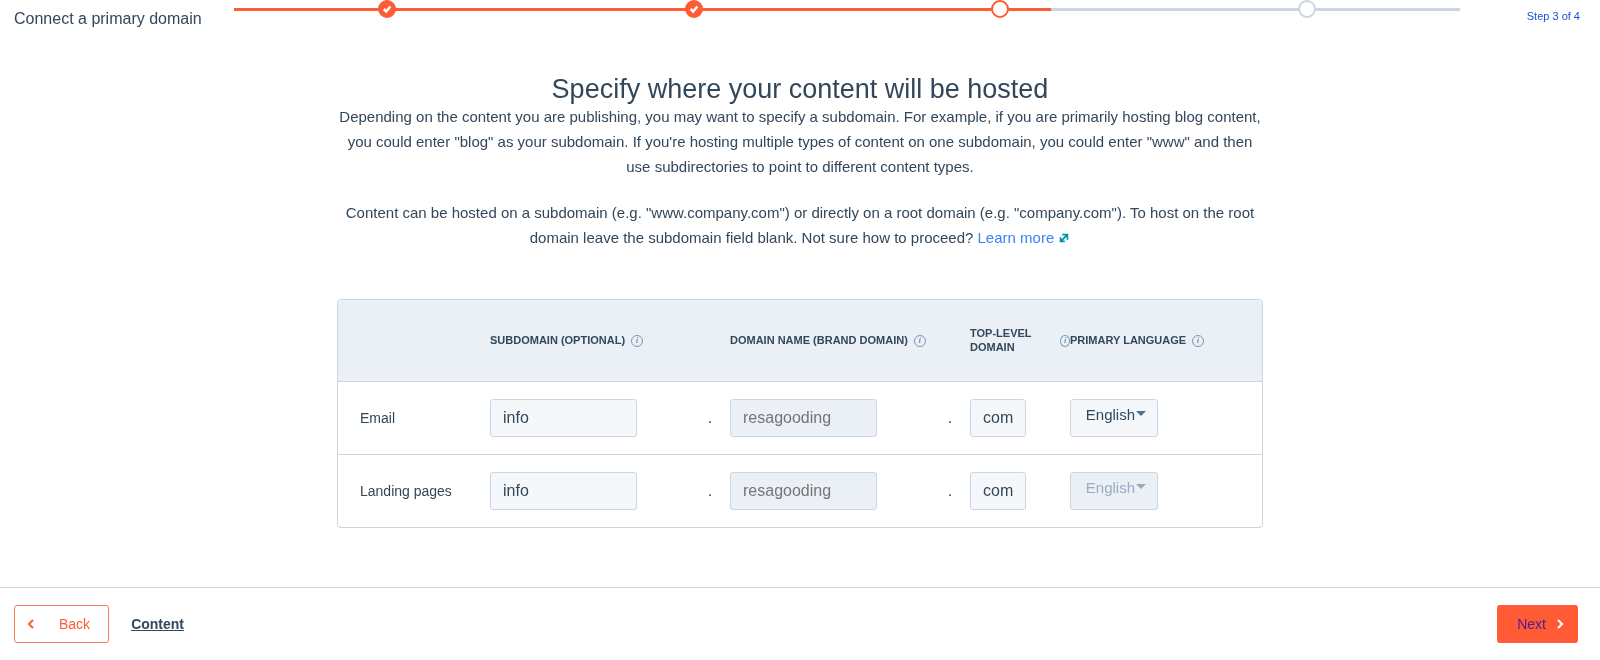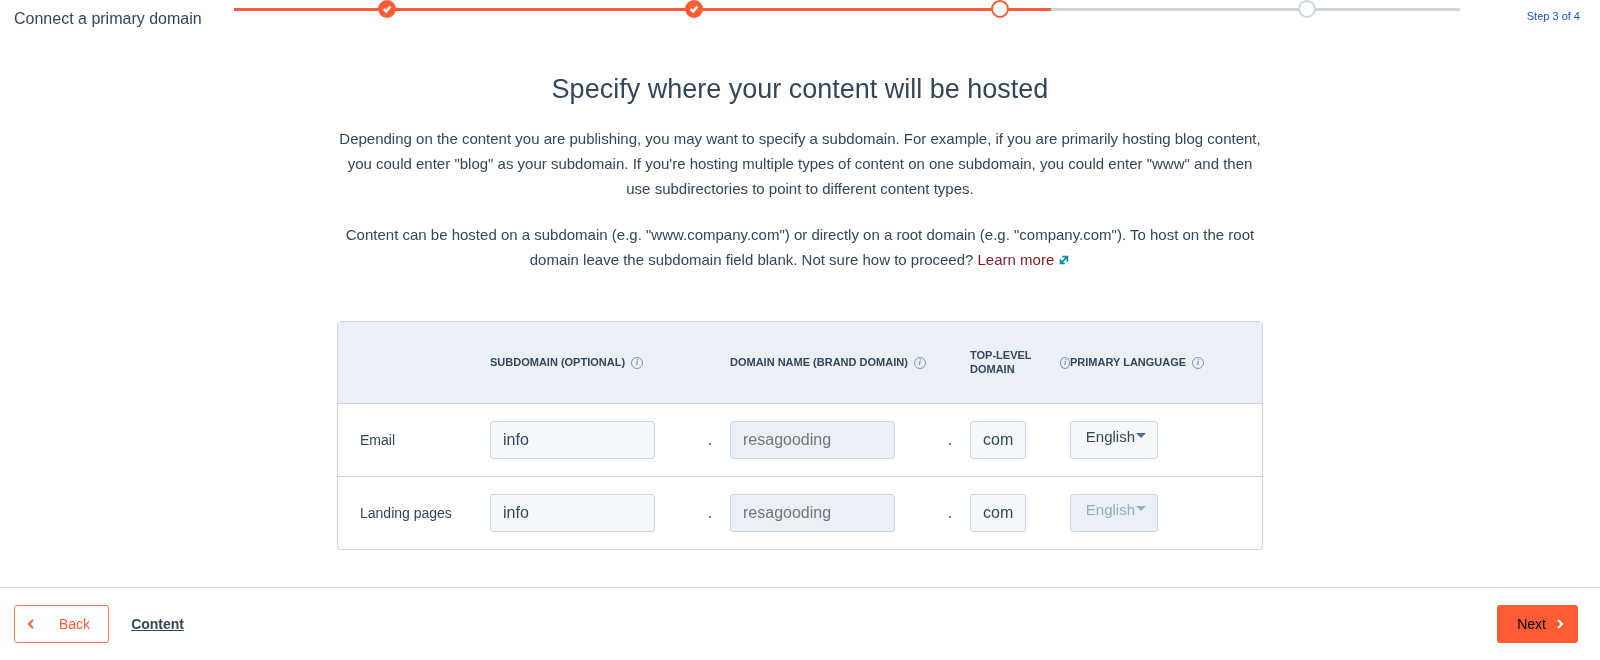--- a/index.html
+++ b/index.html
@@ -14,45 +14,45 @@
   .step-track-fill { position:absolute; top:8px; left:0; height:3px; background:#ff5c35; }
   .step-circle { position:absolute; top:0; width:18px; height:18px; border-radius:50%; background:#fff; border:2px solid #ff5c35; display:flex;align-items:center;justify-content:center; transform:translateX(-50%); }
   .step-circle.done { background:#ff5c35; }
   .step-circle.pending { border-color:#cbd6e2; }
   .step-check { width:10px; height:10px; stroke:#fff; stroke-width:3; fill:none; }
   .step-labels { display:grid; grid-template-columns:repeat(4,1fr); }
   .step-label { font-size:11px; font-weight:600; letter-spacing:0.4px; text-align:center; color:#33475b; }
   .step-indicator { font-size:11px; color:#1d4ed8; padding-top:10px; min-width:120px; text-align:right; }
 
   .main { max-width:940px; margin:46px auto 0 auto; text-align:center; }
-  .headline { font-size:27px; font-weight:500; color:#33475b; margin-bottom:22px; }
+  .headline { font-size:27px; font-weight:500; color:#33475b; }
   .desc { font-size:15px; line-height:1.65; color:#33475b; margin:0 6px 22px 6px; }
   .desc2 { font-size:15px; line-height:1.65; color:#33475b; }
-  .learn-link { color:#7f1d1d; cursor:pointer; display:inline-flex; align-items:center; gap:4px; }
+  .learn-link { color:#3b82f6; cursor:pointer; display:inline-flex; align-items:center; gap:4px; }
   .ext-icon { width:12px; height:12px; stroke:#0091ae; fill:none; stroke-width:2; }
 
   .table-card { margin:48px auto 0 auto; width:926px; border:1px solid #cbd6e2; border-radius:4px; overflow:hidden; text-align:left; }
   .thead { display:grid; grid-template-columns:130px 200px 40px 200px 40px 100px 1fr; align-items:center; background:#eaf0f6; border-bottom:1px solid #cbd6e2; padding:27px 22px; font-size:11px; font-weight:600; color:#33475b; }
   .th { display:flex; align-items:center; gap:6px; line-height:1.25; }
   .info-icon { width:12px; height:12px; border-radius:50%; border:1.5px solid #7c98b6; display:inline-flex; align-items:center; justify-content:center; font-size:9px; color:#7c98b6; font-style:italic; font-family:serif; }
   .trow { display:grid; grid-template-columns:130px 200px 40px 200px 40px 100px 1fr; align-items:center; padding:17px 22px; border-bottom:1px solid #cbd6e2; }
   .trow:last-child { border-bottom:none; }
   .row-label { font-size:14px; color:#33475b; line-height:1.35; }
   .dot { text-align:center; font-size:16px; color:#33475b; }
-  .input { width:165px; height:38px; padding:0 12px; font-size:16px; border:1px solid #cbd6e2; border-radius:3px; background:#f5f8fa; color:#33475b; font-family:inherit; }
+  .input { width:147px; height:38px; padding:0 12px; font-size:16px; border:1px solid #cbd6e2; border-radius:3px; background:#f5f8fa; color:#33475b; font-family:inherit; }
   .input.disabled { background:#eaf0f6; color:#a16207; border-color:#cbd6e2; }
   .input.narrow { width:56px; text-align:left; }
   .select { width:88px; height:38px; border:1px solid #cbd6e2; border-radius:3px; background:#f5f8fa; display:inline-flex; align-items:center; justify-content:flex-end; padding:0 10px 8px 12px; font-size:15px; color:#33475b; cursor:pointer; }
   .select.disabled { background:#eaf0f6; color:#99acc2; cursor:default; }
   .chev { width:12px; height:12px; }
 
   .footer { position:absolute; left:0; right:0; bottom:0; height:73px; border-top:1px solid #cbd6e2; background:#fff; display:flex; align-items:center; padding:0 22px 0 14px; }
   .btn-back { height:38px; padding:0 18px 0 12px; border:1px solid #ff7a59; color:#ff5c35; background:#fff; border-radius:3px; font-size:14px; font-weight:500; display:inline-flex; align-items:center; gap:22px; cursor:pointer; }
   .btn-cancel { margin-left:22px; font-size:14px; font-weight:600; color:#33475b; text-decoration:underline; cursor:pointer; }
-  .btn-next { margin-left:auto; height:38px; padding:0 14px 0 20px; background:#ff5c35; color:#000000; border:none; border-radius:3px; font-size:14px; font-weight:500; display:inline-flex; align-items:center; gap:8px; cursor:pointer; }
+  .btn-next { margin-left:auto; height:38px; padding:0 14px 0 20px; background:#ff5c35; color:#4c1d95; border:none; border-radius:3px; font-size:14px; font-weight:500; display:inline-flex; align-items:center; gap:8px; cursor:pointer; }
   .chev-sm { width:10px; height:10px; }
 </style>
 </head>
 <body>
 
 <div class="top-bar">
   <div class="top-title">Connect a primary domain</div>
 
   <div class="stepper-wrap">
     <div class="stepper">

